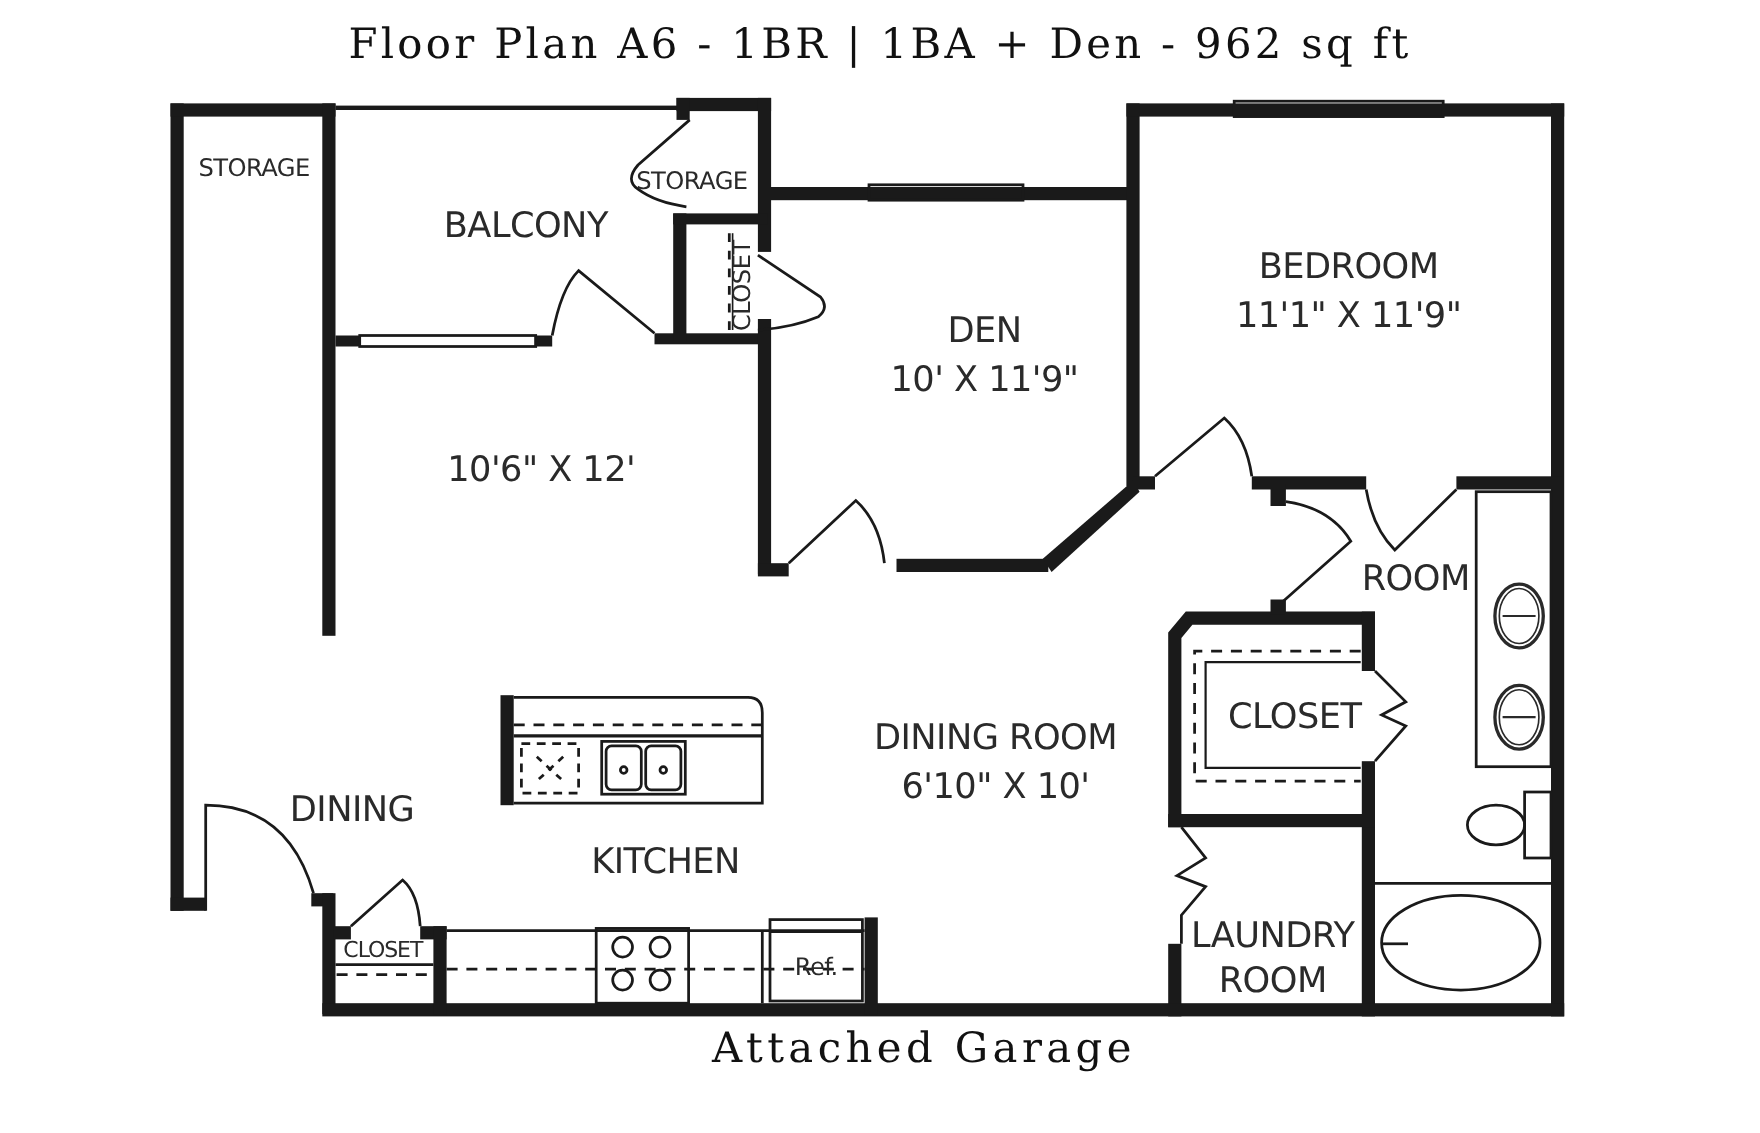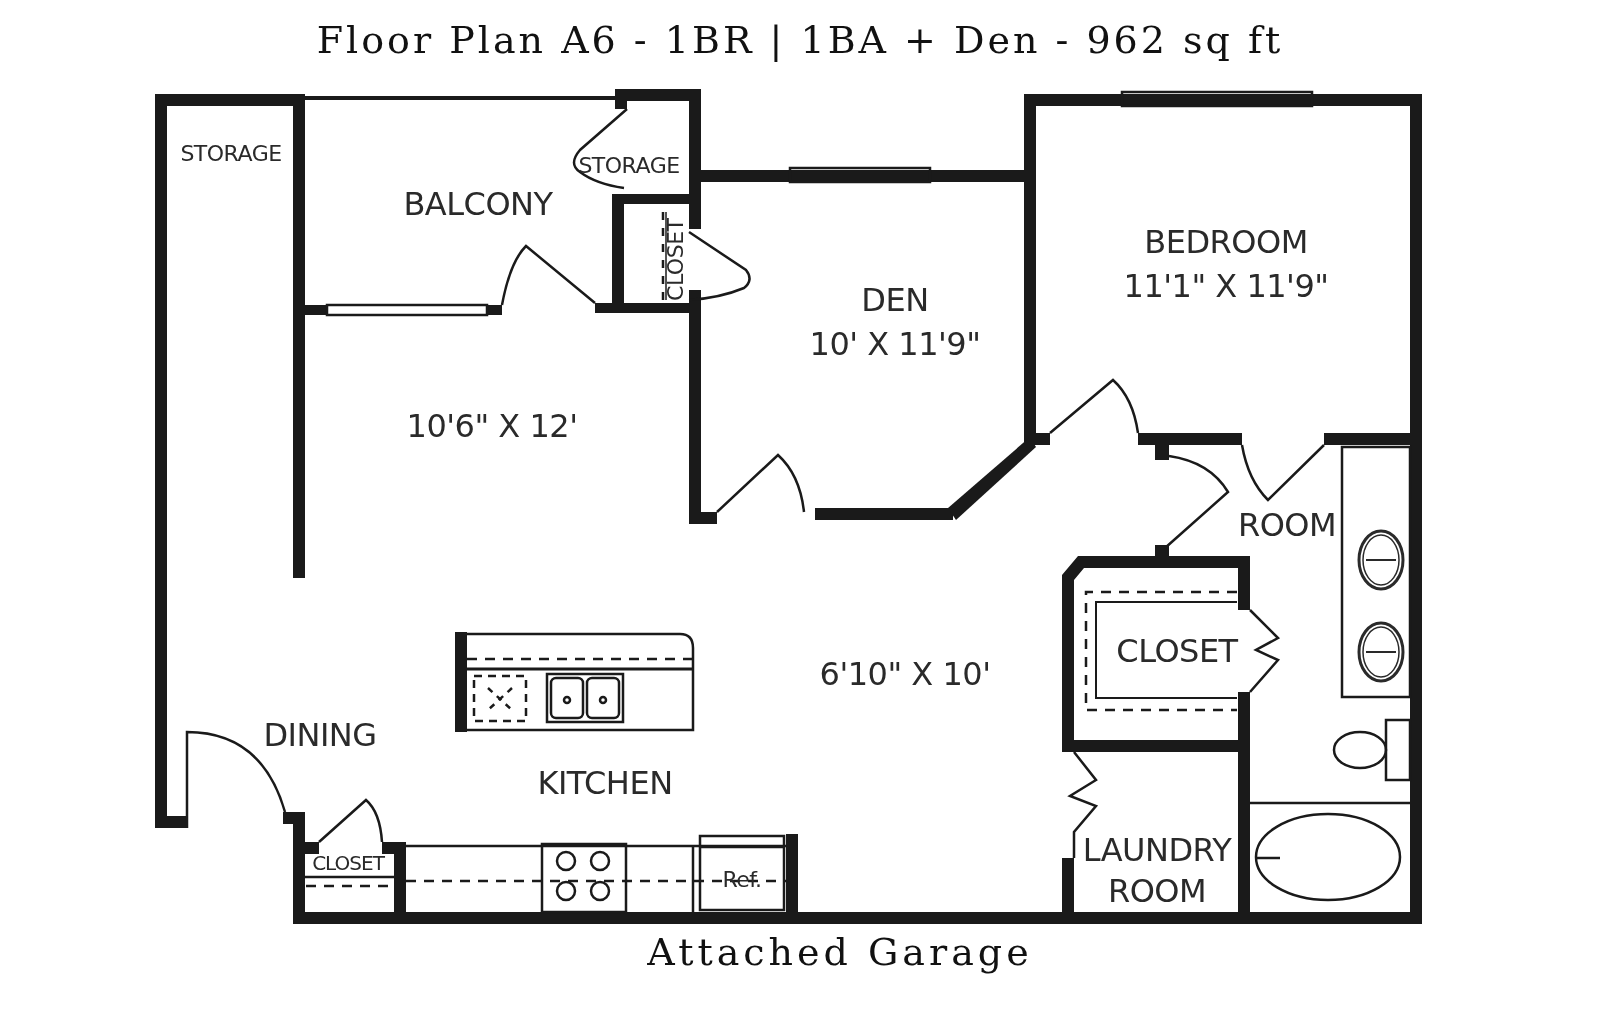--- a/index.html
+++ b/index.html
@@ -183,20 +183,21 @@
 </div>
 
 <div class="lbl med" style="left:492px; top:402px;">
   <span class="dim" style="margin-top:4px;">10'6" X 12'</span>
 </div>
 
 <div class="lbl med" style="left:1287px; top:505px;">ROOM</div>
 <div class="lbl med" style="left:1177px; top:631px;">CLOSET</div>
 
 <div class="lbl med" style="left:905px; top:650px;">
+  <span>DINING ROOM</span>
   <span class="dim" style="margin-top:4px;">6'10" X 10'</span>
 </div>
 
 <div class="lbl med" style="left:320px; top:715px;">DINING</div>
 <div class="lbl med" style="left:605px; top:763px;">KITCHEN</div>
 <div class="lbl tiny" style="left:348px; top:851px;">CLOSET</div>
 <div class="lbl small" style="left:742px; top:866px;">Ref.</div>
 
 <div class="lbl med" style="left:1157px; top:830px; line-height:1.28;">
   <span class="dim">LAUNDRY</span>

